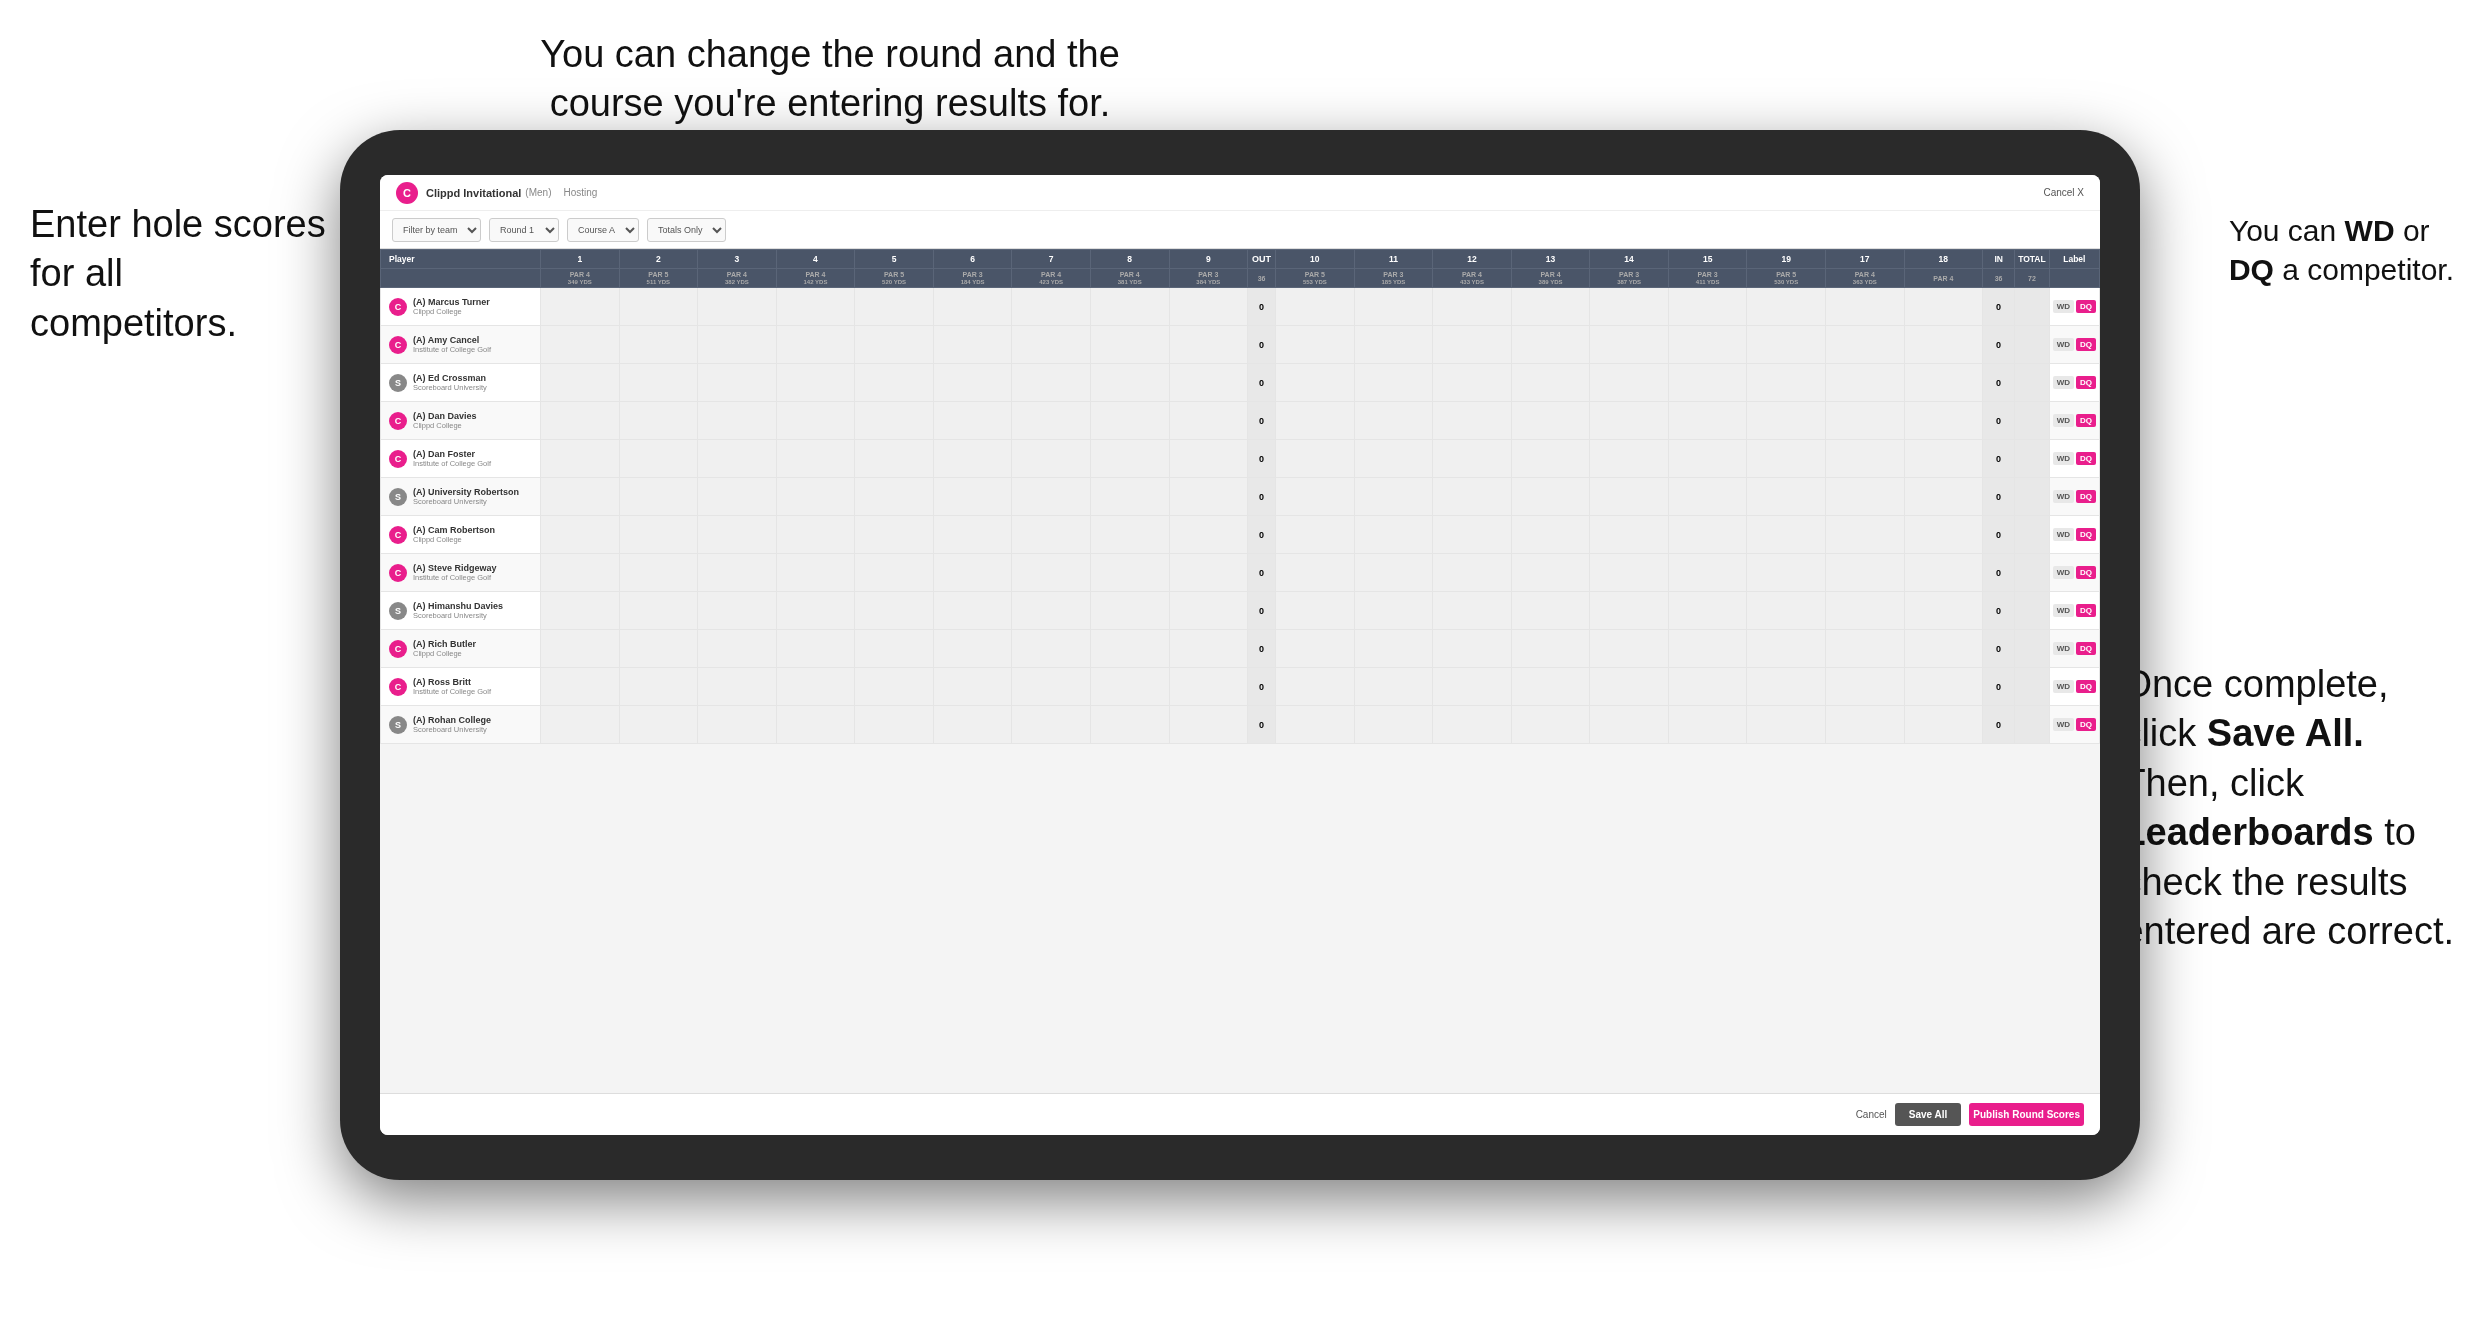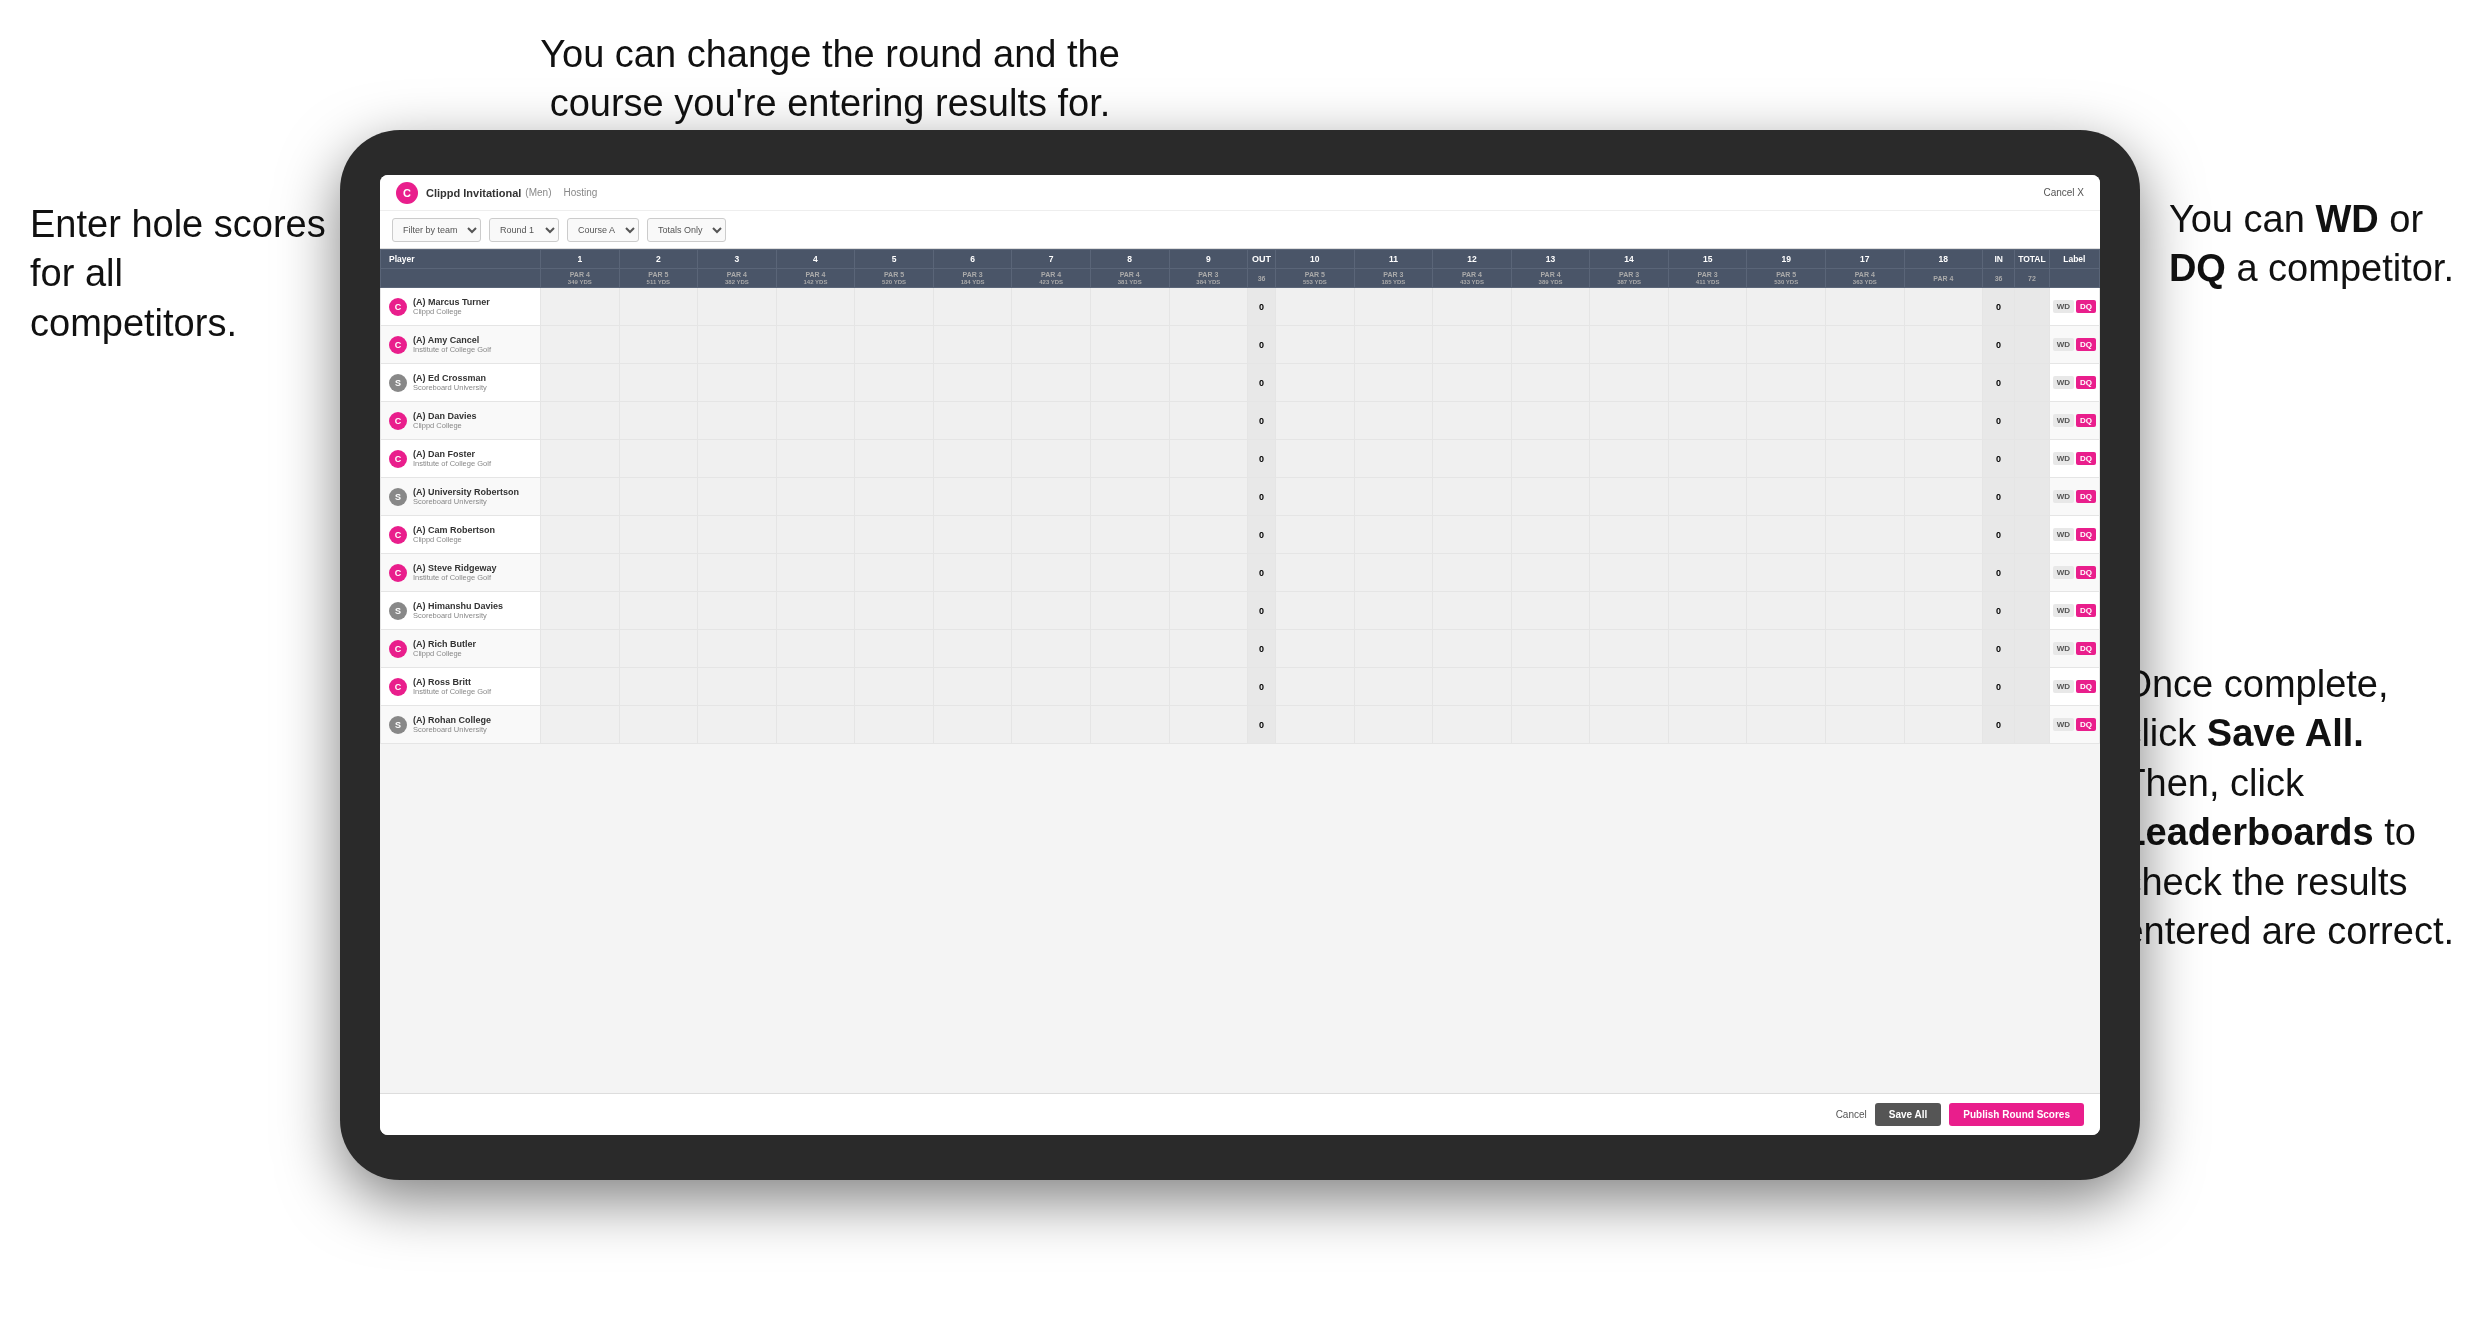--- a/index.html
+++ b/index.html
@@ -416,21 +416,21 @@
       padding: 6px 14px;
       border-radius: 3px;
       cursor: pointer;
       font-weight: 700;
     }
     .btn-publish {
       font-size: 10px;
       background: #e91e8c;
       color: #fff;
       border: none;
-      padding: 6px 14px;
+      padding: 6px 4px;
       border-radius: 3px;
       cursor: pointer;
       font-weight: 700;
     }
 
     
     .arr-down-round {
       position: absolute;
       top: 210px;
       left: 1185px;
@@ -538,21 +538,21 @@
   <span>You can change the round and the
 course you're entering results for.</span>
 </div>
 
 <div class="annotation" id="ann-left">
   <span>Enter hole
 scores for all
 competitors.</span>
 </div>
 
-<div class="annotation" id="ann-right-top" style="position:absolute;top:195px;right:35px;max-width:370px;font-size:38px;">
+<div class="annotation" id="ann-right-top" style="position:absolute;top:211px;right:35px;max-width:370px;font-size:30px;">
   You can <strong>WD</strong> or<br><strong>DQ</strong> a competitor.
 </div>
 
 <div class="annotation" id="ann-right-bottom" style="position:absolute;top:660px;right:35px;max-width:400px;font-size:38px;">
   Once complete,<br>click <strong>Save All.</strong><br>Then, click<br><strong>Leaderboards</strong> to<br>check the results<br>entered are correct.
 </div>
 
 <div class="arr-down-round">
   <div class="arr-line"></div>
   <div class="arr-head"></div>

